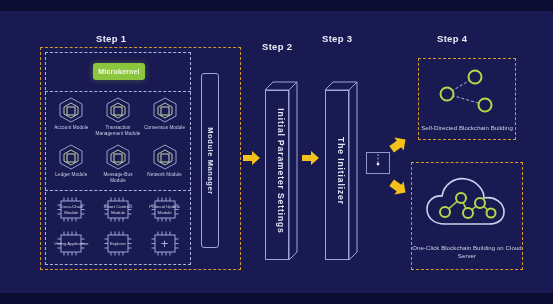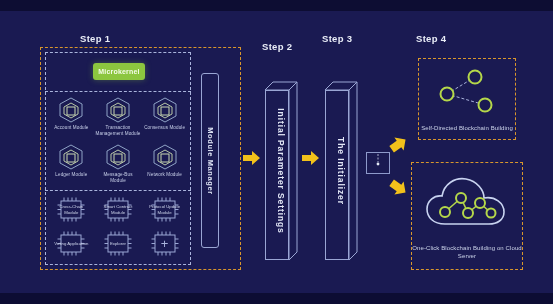--- a/index.html
+++ b/index.html
@@ -25,24 +25,24 @@
   
   .step-title{
     position:absolute;
     color:#e9edf7;
     font-size:9.5px;
     font-weight:bold;
     letter-spacing:.3px;
     white-space:nowrap;
     top:33px;
   }
-  #st1{left:80px;}
+  #st1{left:96px;}
   #st2{left:262px;margin-top:8px;}
   #st3{left:322px;}
-  #st4{left:416px;}
+  #st4{left:437px;}
 
   
   .step1-outer{
     position:absolute;left:40px;top:47px;
     width:201px;height:223px;
     border:1.5px dashed #d9972c;
     box-sizing:border-box;
   }
   .step1-inner{
     position:absolute;left:45px;top:52px;

